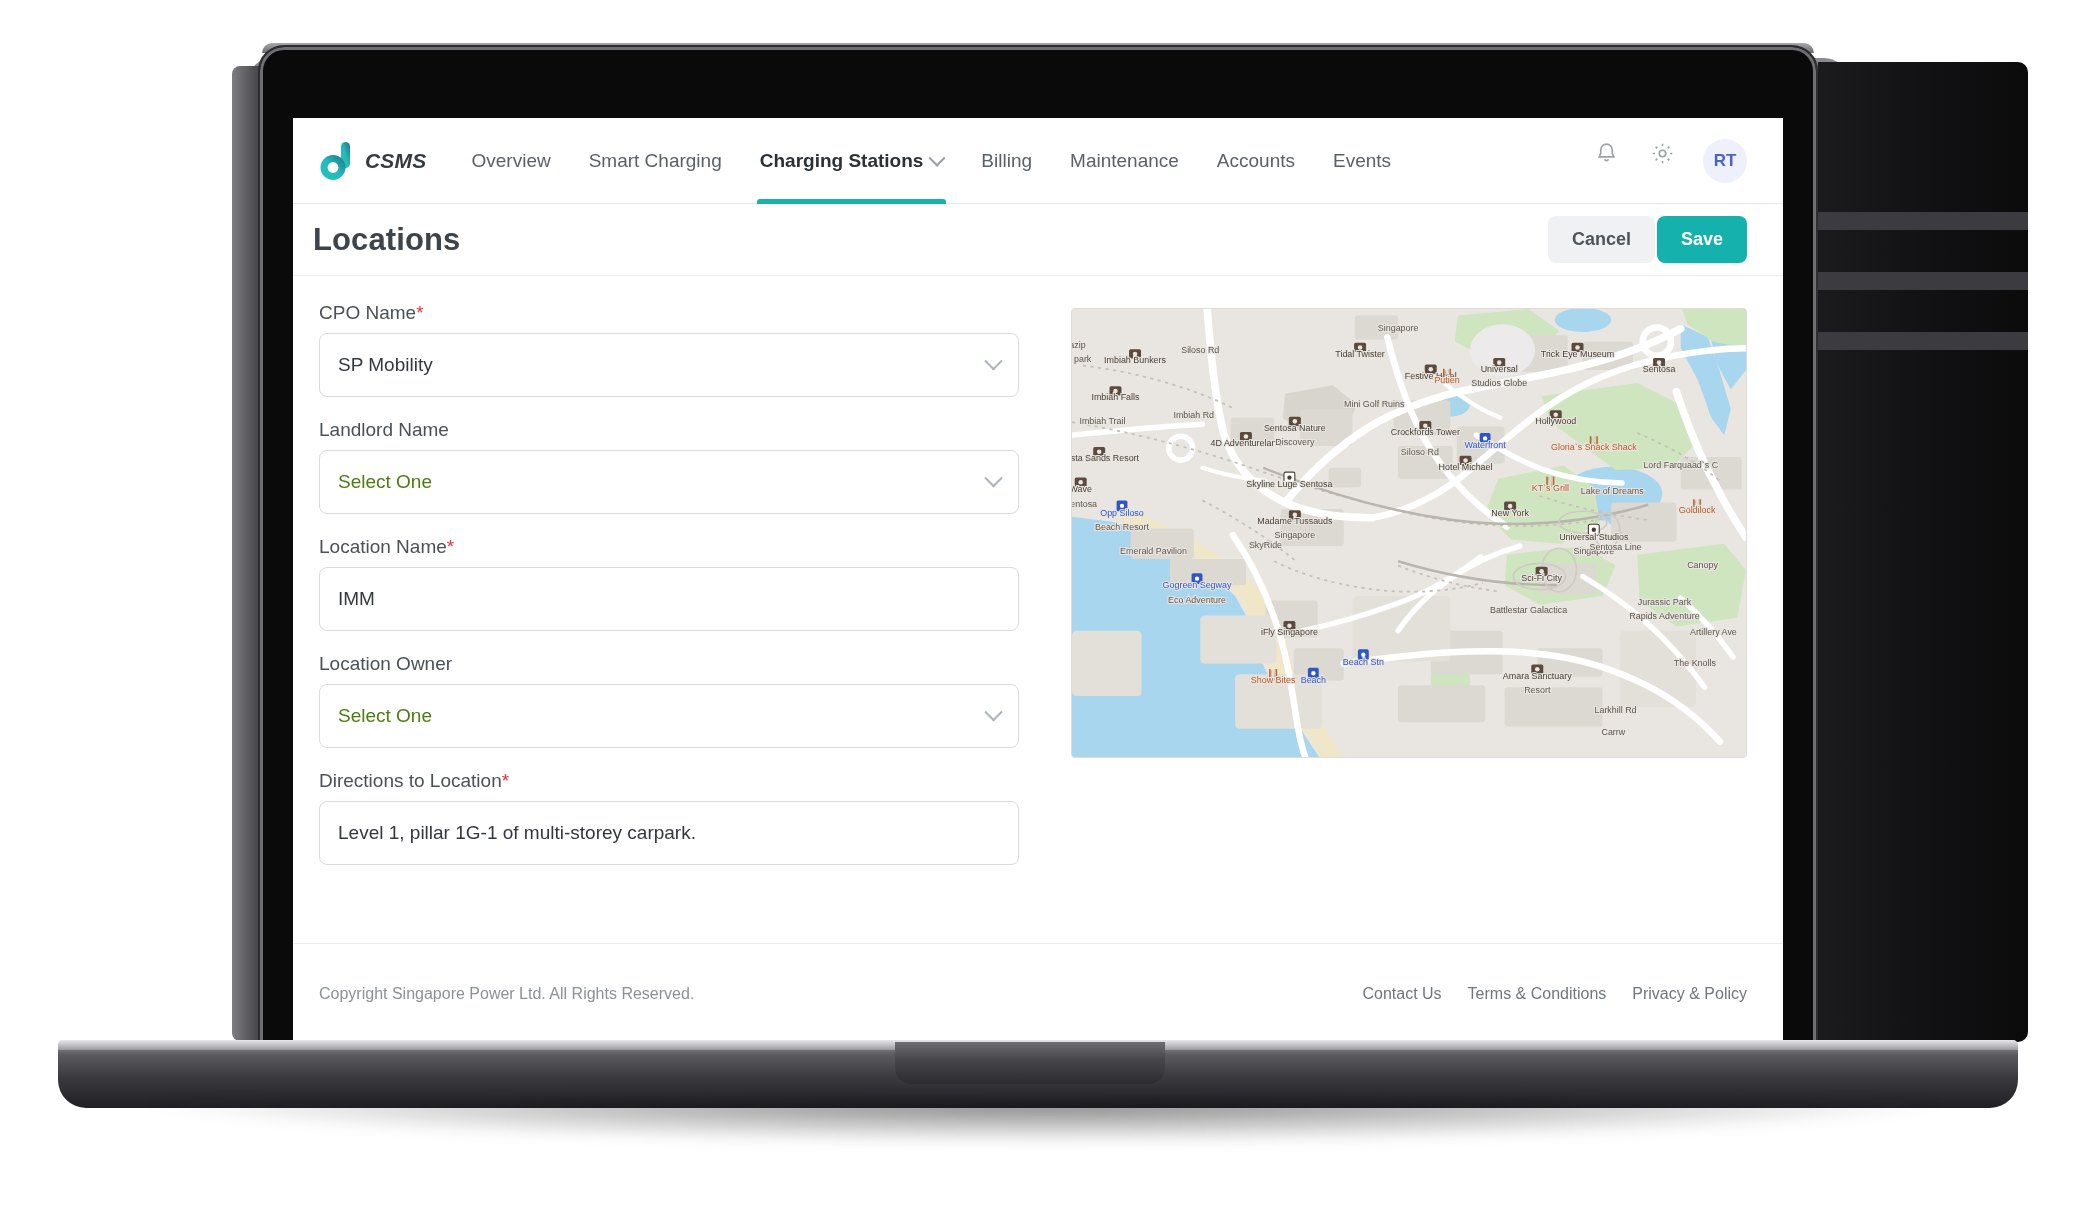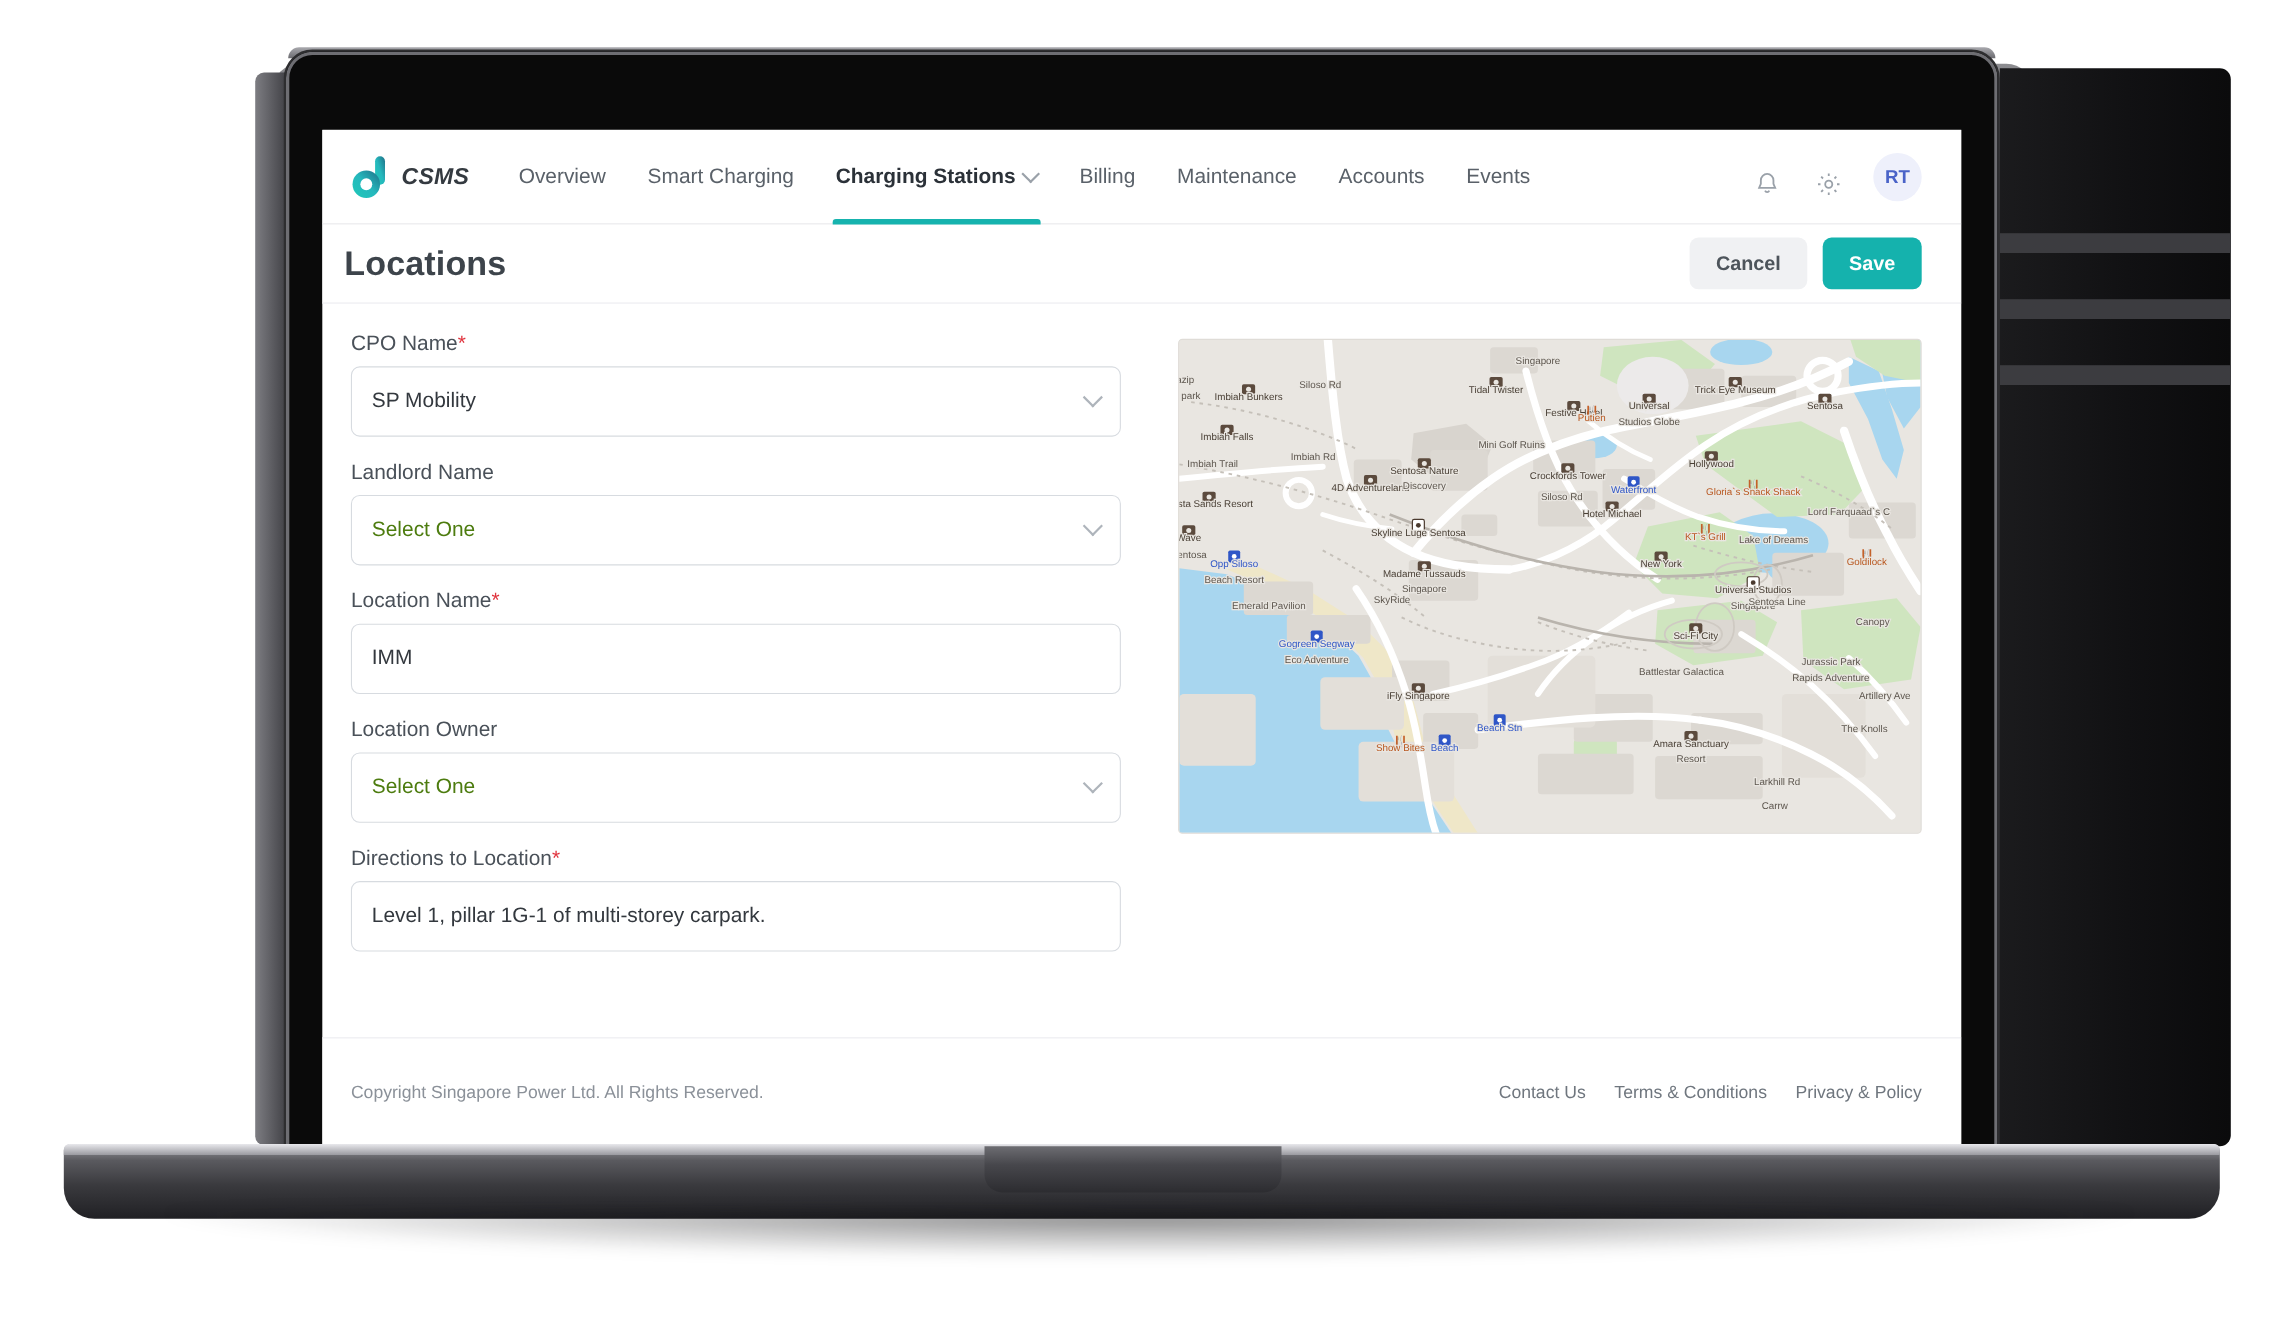--- a/index.html
+++ b/index.html
@@ -88,34 +88,34 @@
     padding:0 19px; font-size:19px; color:#5a6169; cursor:pointer; white-space:nowrap;
   }
   .navitem.active { color:#2b3138; font-weight:700; }
   .navitem.active:after{
     content:""; position:absolute; left:16px; right:16px; bottom:0; height:5px;
     background:#16b3ae; border-radius:3px 3px 0 0;
   }
   .chev { display:inline-block; width:12px; height:12px; border-right:2px solid #9aa1a9;
           border-bottom:2px solid #9aa1a9; transform:rotate(45deg) translate(-2px,-2px); }
 
-  .nav-right { margin-left:auto; display:flex; align-items:flex-end; gap:26px; }
+  .nav-right { margin-left:auto; display:flex; align-items:flex-start; gap:26px; }
   .icon-btn { width:30px;height:30px;display:flex;align-items:center;justify-content:center;cursor:pointer;}
   .avatar {
     width:44px;height:44px;border-radius:50%;background:#eef0fb;color:#4a63c8;
     display:flex;align-items:center;justify-content:center;font-size:17px;font-weight:700;cursor:pointer;
   }
 
   
   .pagehead{
     height:72px; display:flex; align-items:center; padding:0 36px 0 20px;
     border-bottom:1px solid #ececf0; background:#fff;
   }
   .pagetitle{ font-size:31px; font-weight:700; color:#3d444b; letter-spacing:.1px;}
-  .head-actions{ margin-left:auto; display:flex; gap:14px; }
+  .head-actions{ margin-left:auto; display:flex; gap:2px; }
   .btn{ border:none; border-radius:8px; font-size:18px; font-weight:700; cursor:pointer;
         padding:0 24px; height:47px; font-family:"Liberation Sans",sans-serif; }
   .btn-cancel{ background:#f0f1f3; color:#4d545b; }
   .btn-save{ background:#15b2ad; color:#ffffff; }
 
   
   .content{ display:flex; padding:26px 36px 0 26px; gap:52px; height:598px; overflow:hidden;}
   .form-col{ width:700px; flex:0 0 700px; }
   .map-col{ flex:1; padding-top:6px;}
 

